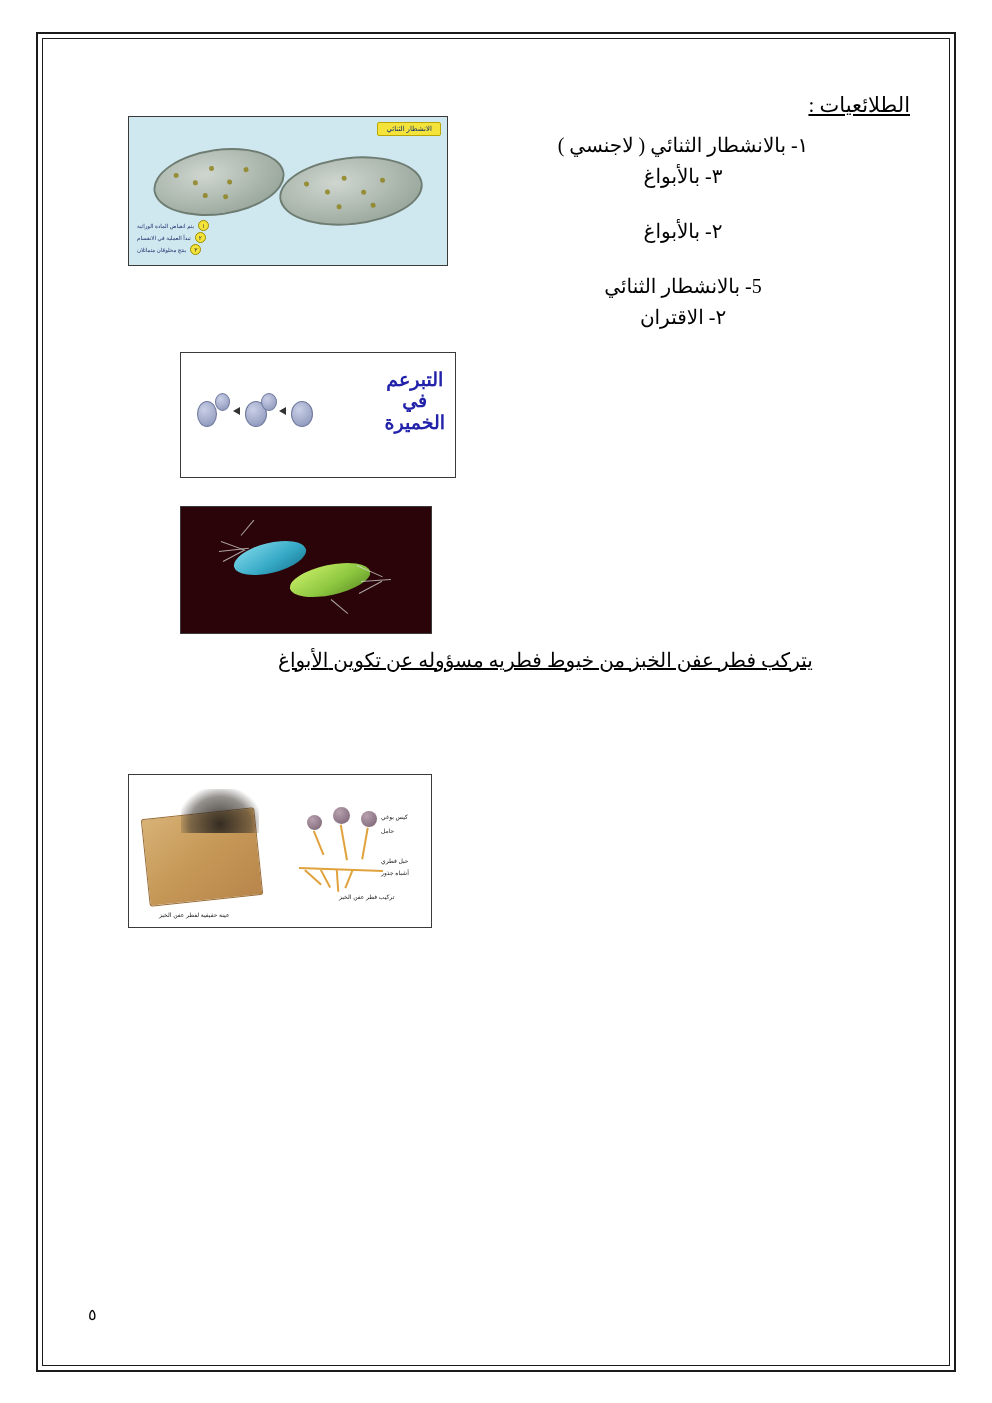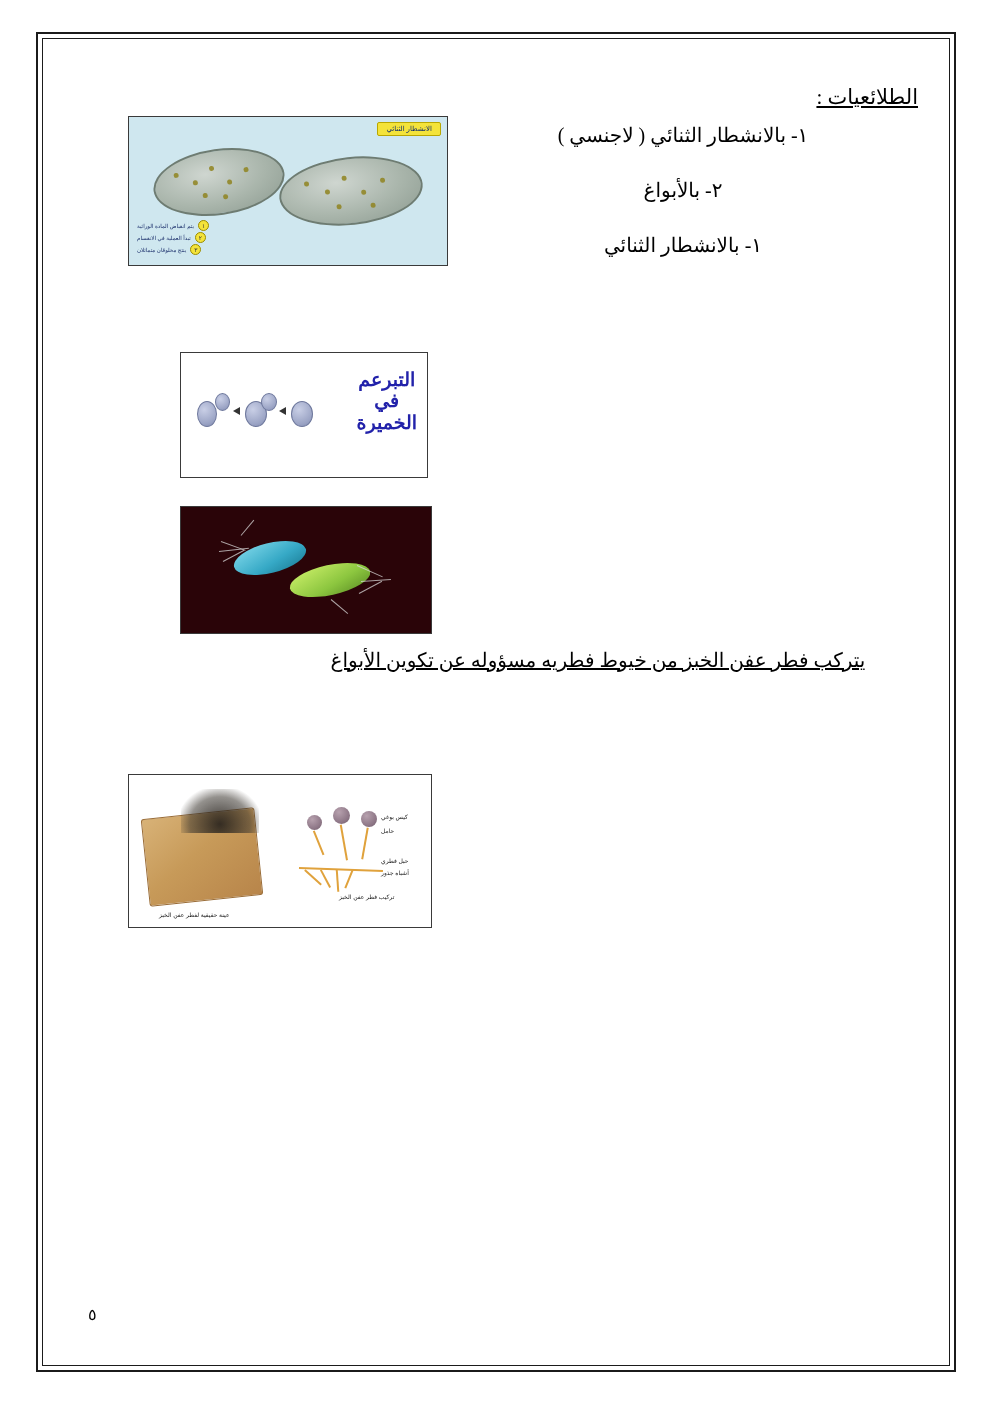--- a/index.html
+++ b/index.html
@@ -52,21 +52,21 @@
     text-align: right;
     text-decoration: underline;
     margin: 0 0 6px 0;
     line-height: 1.5;
     direction: rtl;
   }
   .heading-sub {
     font-size: 21px;
     text-align: right;
     text-decoration: underline;
-    margin: 0;
+    margin: 8px;
     line-height: 1.5;
     direction: rtl;
   }
   .list {
     list-style: none;
     margin: 6px 0 0 0;
     padding: 0;
     direction: rtl;
   }
   .list li {
@@ -151,21 +151,21 @@
     font-size: 5.5px;
     color: #1b2f6b;
     font-family: "Liberation Sans", sans-serif;
     white-space: nowrap;
   }
 
   
   #fig-yeast {
     left: 132px;
     top: 308px;
-    width: 248px;
+    width: 276px;
     height: 126px;
     background: #ffffff;
   }
   .yeast-title {
     position: absolute;
     right: 10px;
     top: 16px;
     color: #2222aa;
     font-family: "Liberation Sans", sans-serif;
     font-weight: bold;
@@ -262,21 +262,21 @@
     white-space: nowrap;
   }
 
   
   .sentence {
     position: absolute;
     right: 26px;
     top: 600px;
     width: 640px;
     font-size: 20px;
-    text-align: center;
+    text-align: left;
     direction: rtl;
     line-height: 1.6;
   }
   .sentence .underlined { text-decoration: underline; }
 
   
   .page-number {
     position: absolute;
     left: 40px;
     bottom: 36px;
@@ -294,32 +294,34 @@
 <div class="content">
 
   <div class="right-col">
 
 
     <div class="block-gap"></div>
 
     <div class="heading-sub">الطلائعيات :</div>
     <ul class="list">
       <li>١- بالانشطار الثنائي ( لاجنسي )</li>
+      <li>٣- بالأبواغ</li>
     </ul>
 
     <div class="block-gap"></div>
 
     <ul class="list">
       <li>٢- بالأبواغ</li>
     </ul>
 
     <div class="block-gap"></div>
 
     <ul class="list">
-      <li>١- بالانشطار الثنائي</li>
+      <li>5- بالانشطار الثنائي</li>
+      <li>٢- الاقتران</li>
     </ul>
   </div>
 
   <div class="sentence">
     <span class="underlined">يتركب فطر عفن الخبز من خيوط فطريه مسؤوله عن تكوين </span><span class="underlined">الأبواغ</span>
   </div>
 
   <div class="fig" id="fig-paramecium">
     <div class="badge-yellow">الانشطار الثنائي</div>
 

